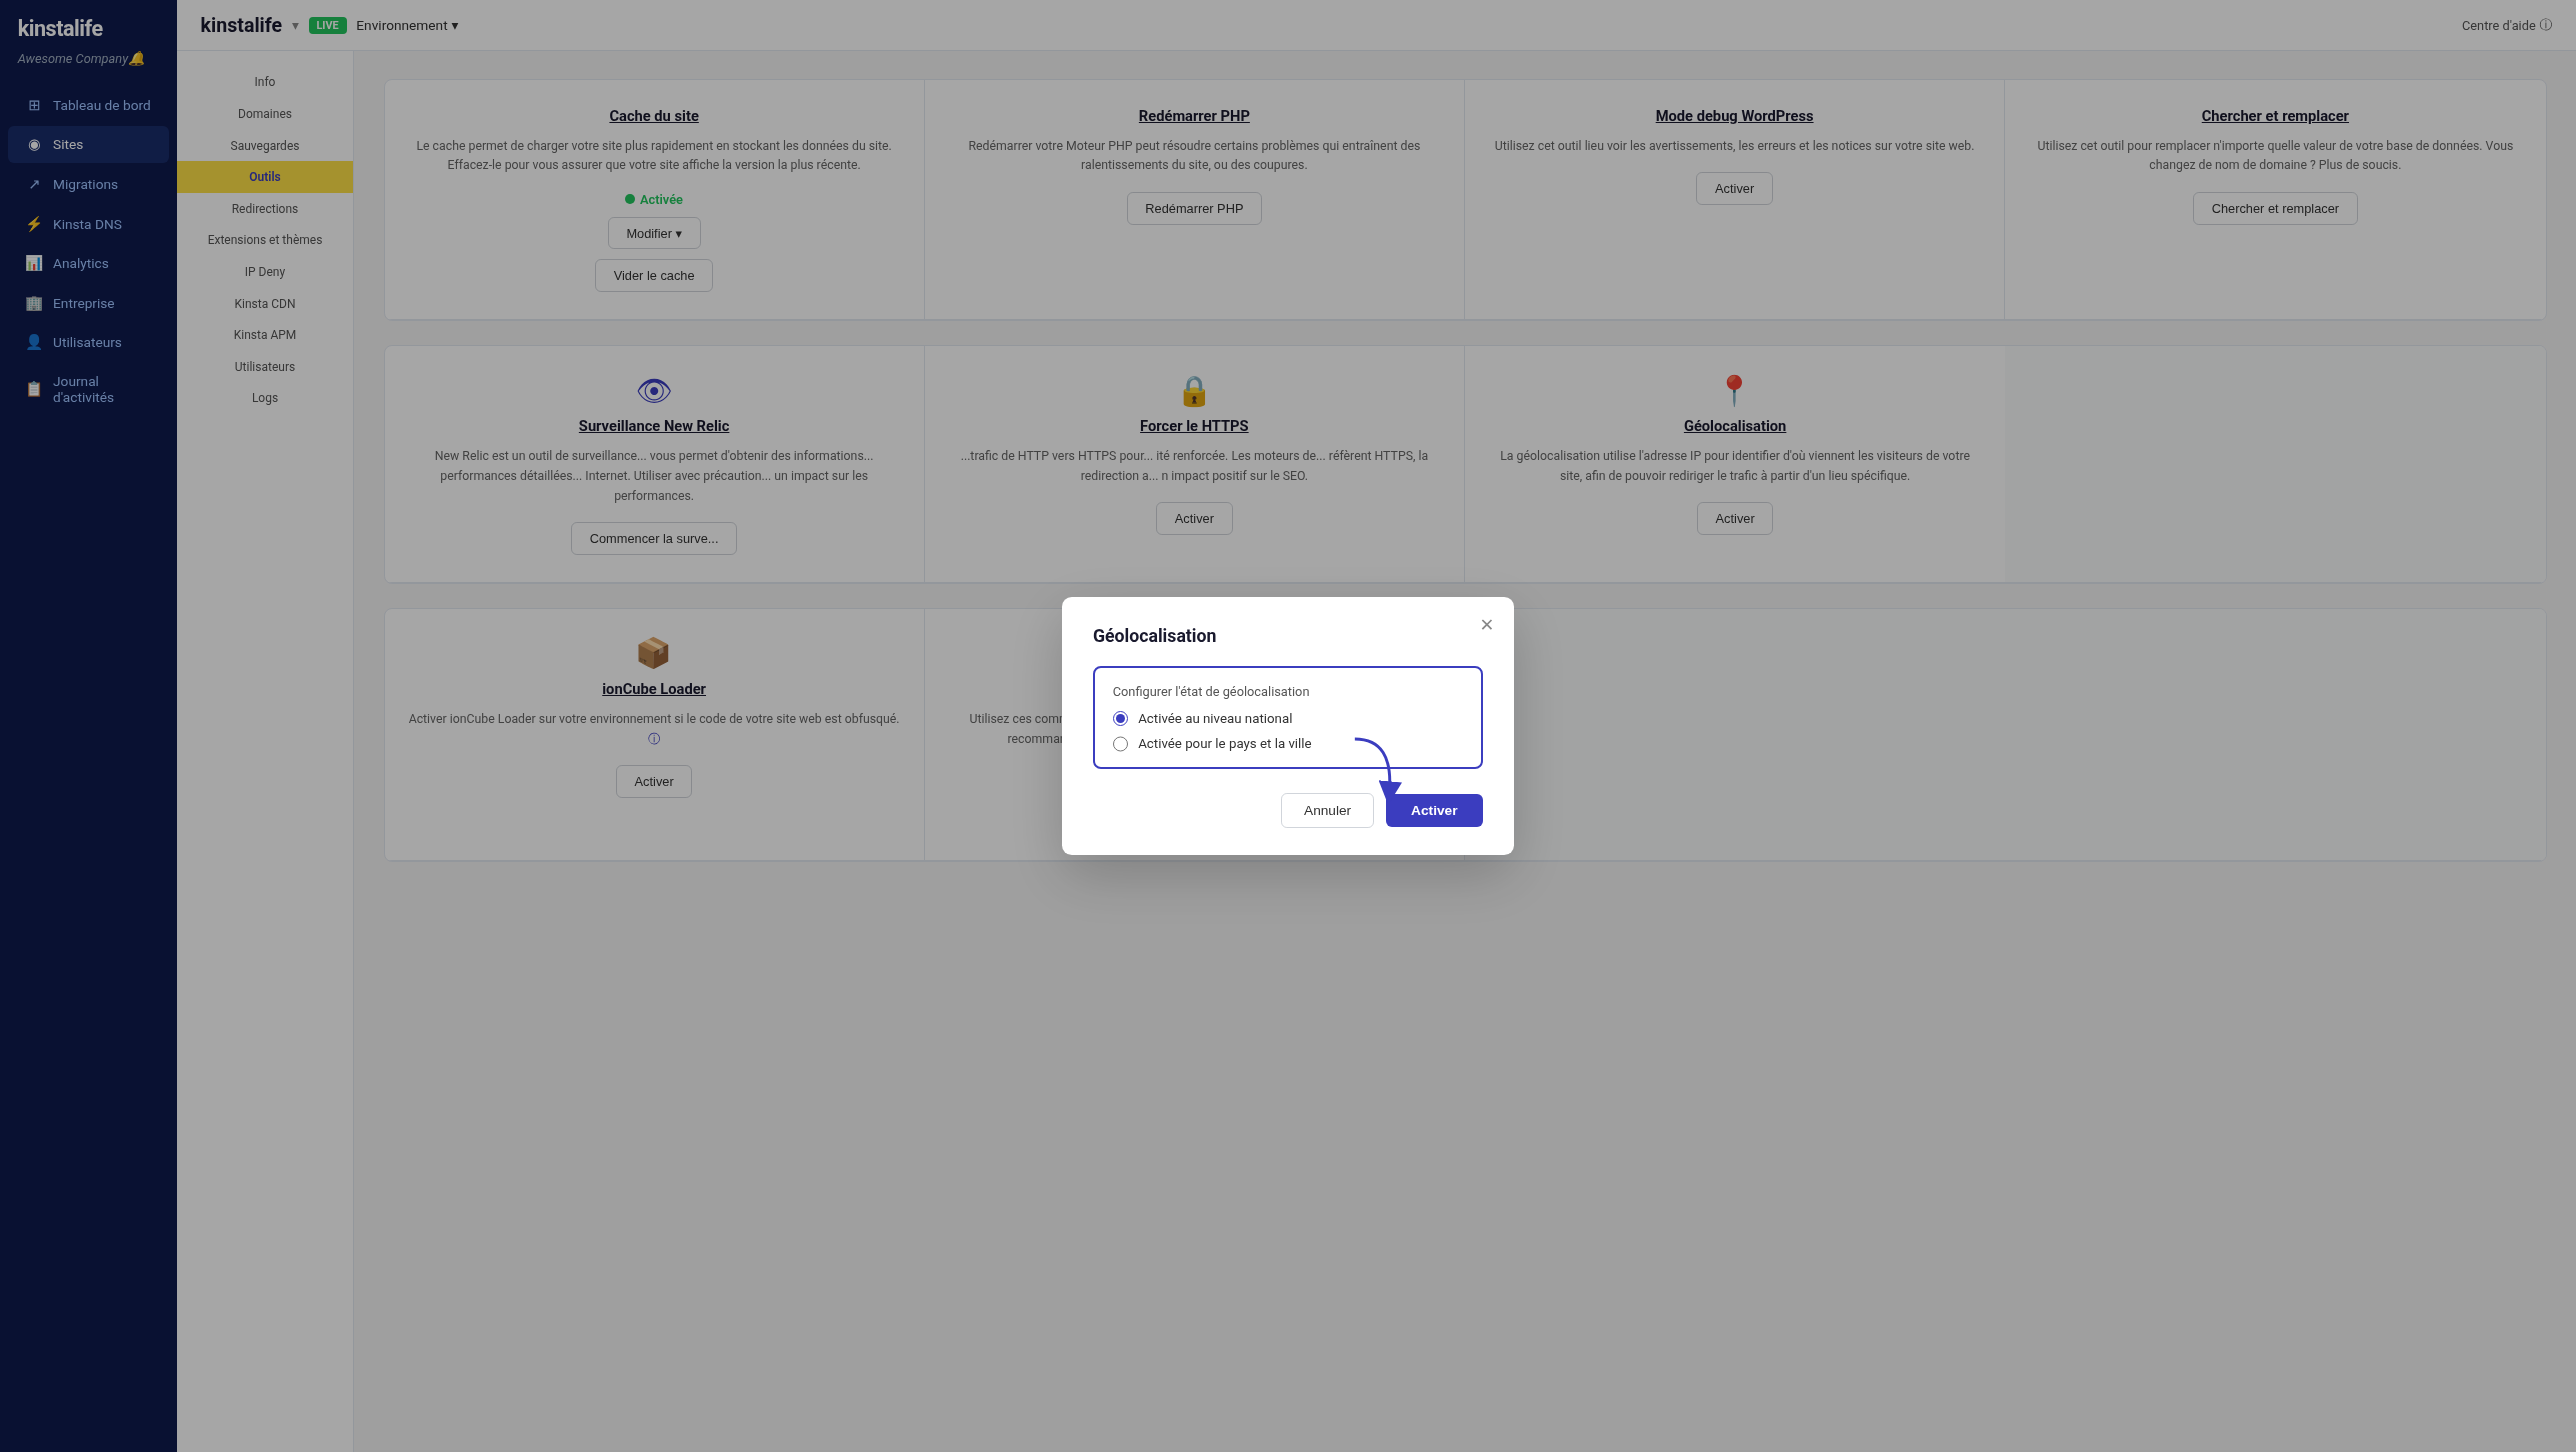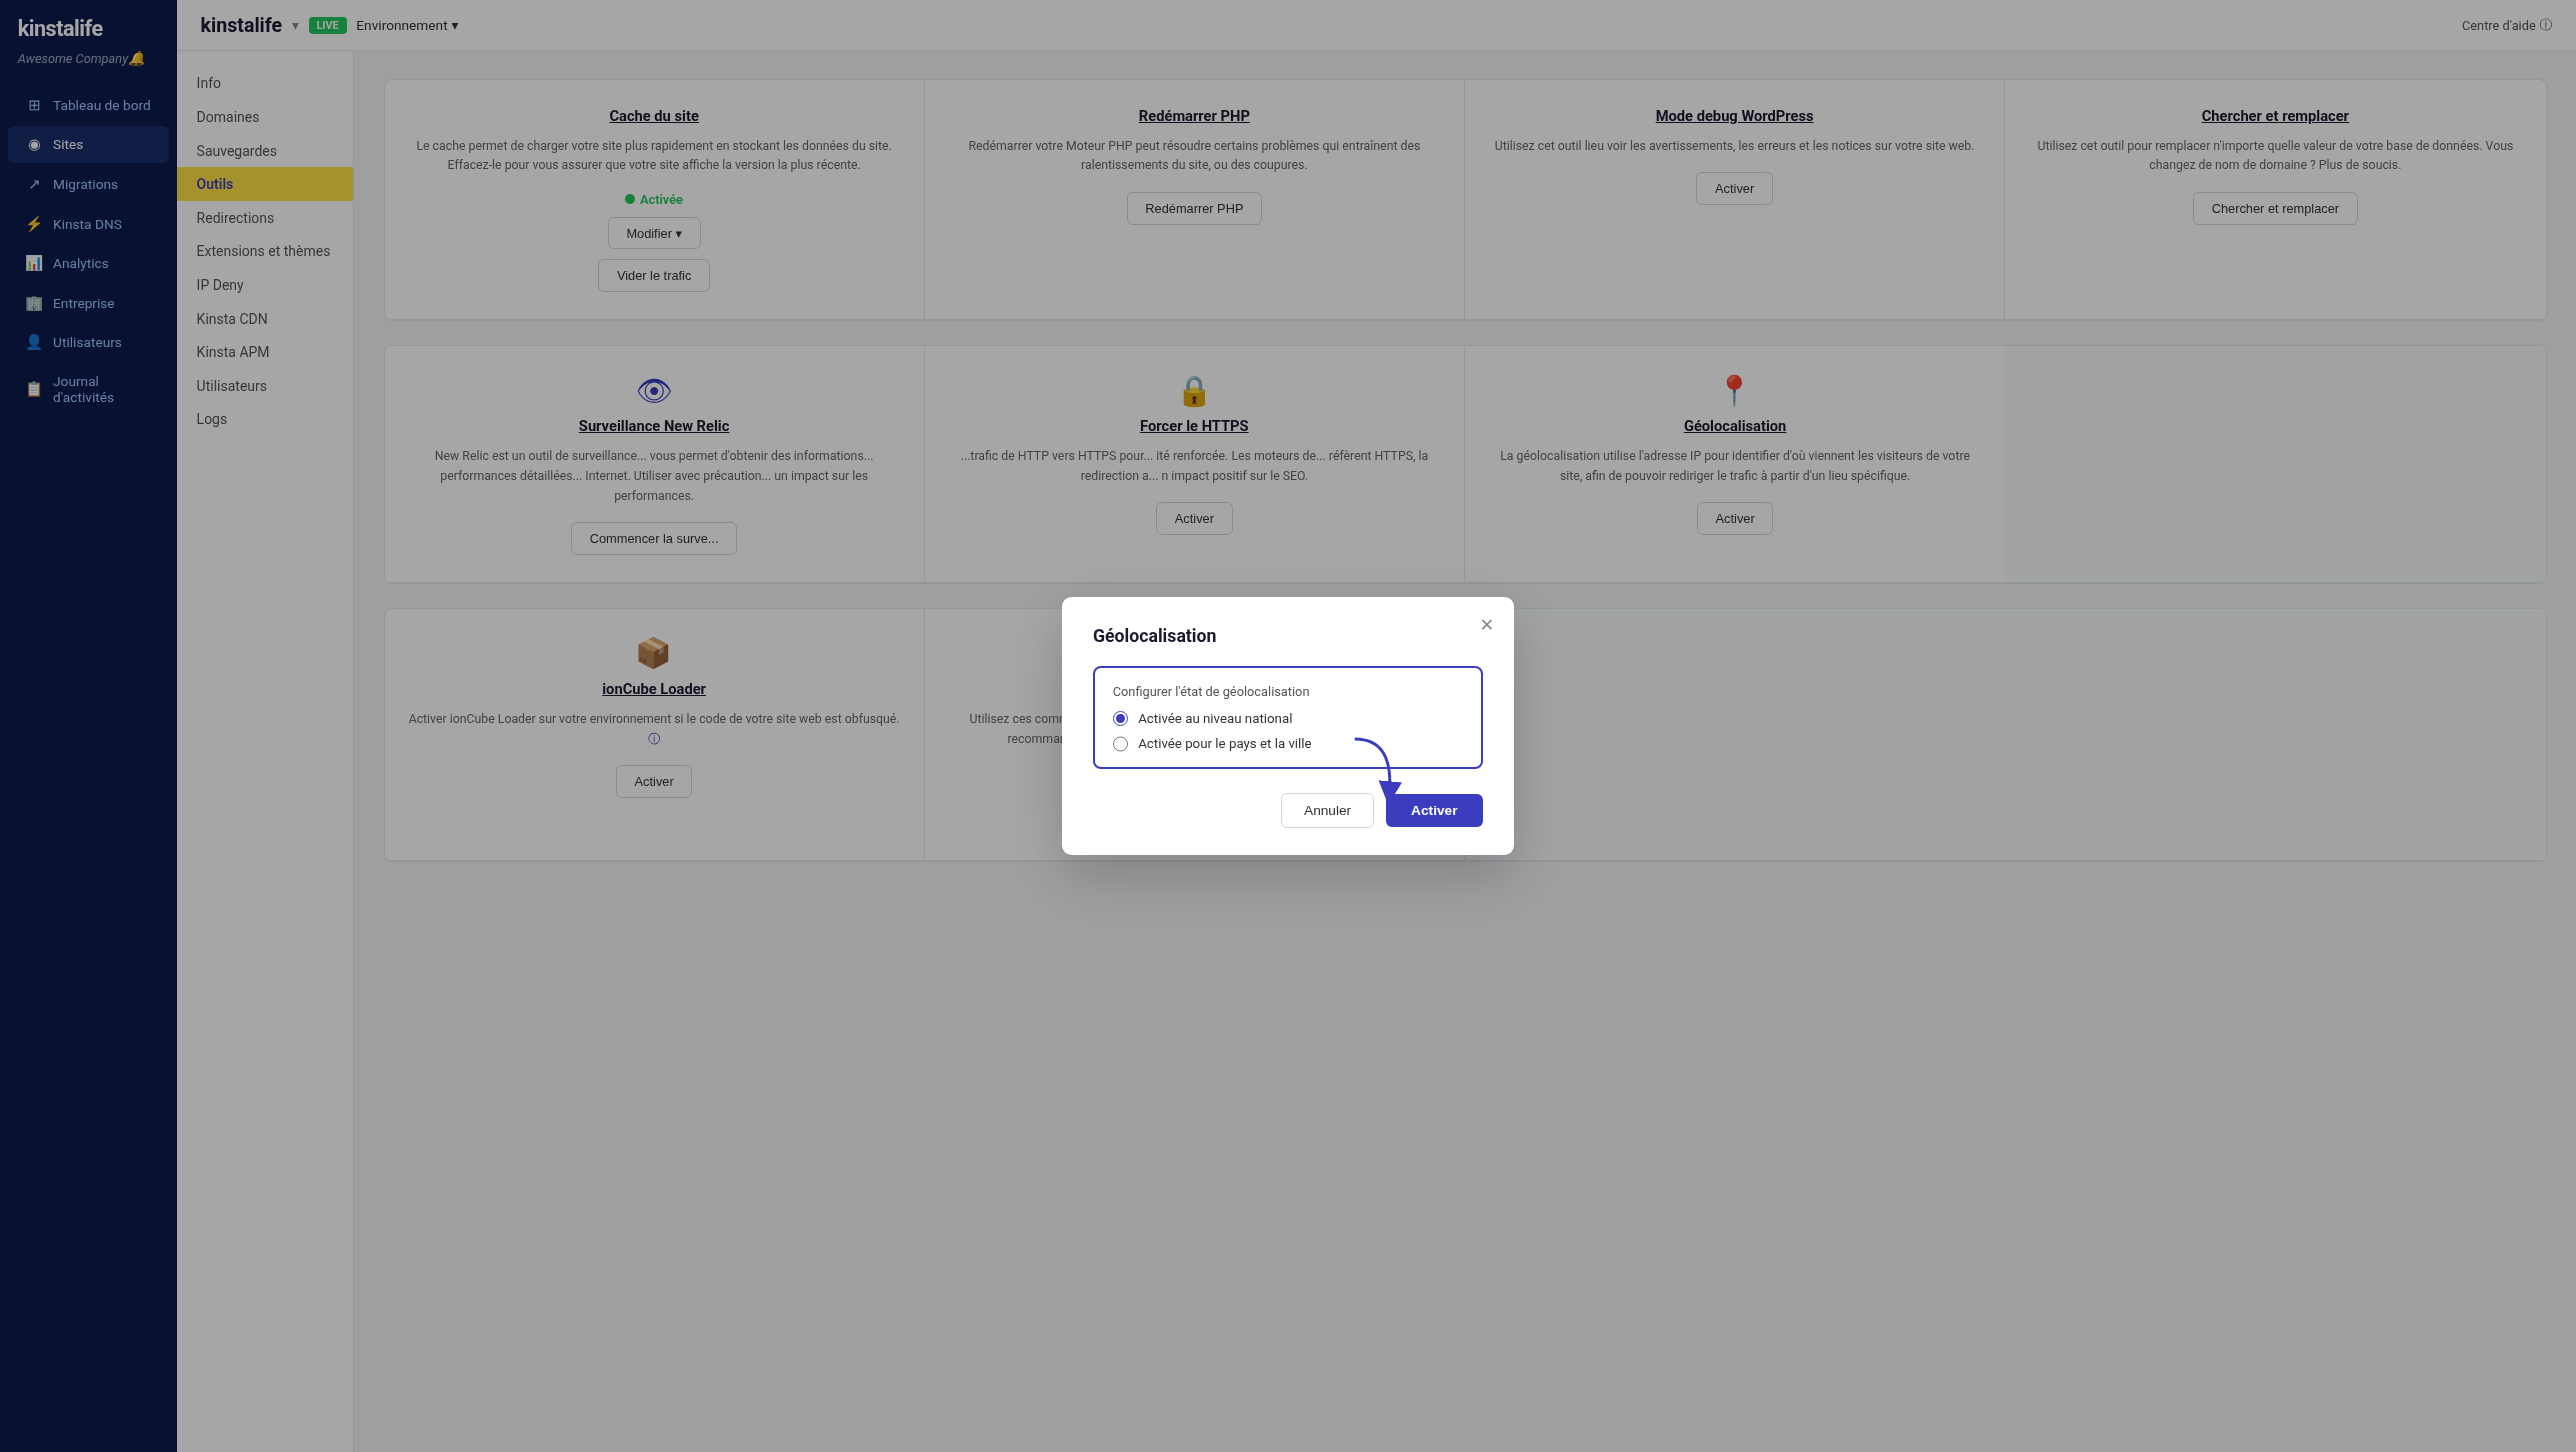--- a/index.html
+++ b/index.html
@@ -113,24 +113,25 @@
     .sub-sidebar {
       width: 177px;
       background: #fff;
       border-right: 1px solid #e2e8f0;
       padding: 15.7px 0;
       overflow-y: auto;
       flex-shrink: 0;
     }
     .sub-nav-item {
       padding: 8.8px 19.6px;
-      font-size: 14px;
+      font-size: 12px;
       color: #555;
       cursor: pointer;
       transition: background 0.12s;
+      text-align: center;
     }
     .sub-nav-item.active { color: #3b3dbf; font-weight: 600; background: #fde047; }
 
     
     .page-content {
       flex: 1;
       overflow-y: auto;
       padding: 27.5px 29.5px;
       position: relative;
     }
@@ -405,21 +406,21 @@
 
         <div class="tool-card">
           <div class="tool-card-title">Cache du site</div>
           <div class="tool-card-desc">Le cache permet de charger votre site plus rapidement en stockant les données du site. Effacez-le pour vous assurer que votre site affiche la version la plus récente.</div>
           <div class="tool-card-footer">
             <div class="status-badge-active">
               <span class="status-dot"></span>
               <span>Activée</span>
             </div>
             <button class="btn btn-outline-primary">Modifier ▾</button>
-            <button class="btn">Vider le trafic</button>
+            <button class="btn">Vider le cache</button>
           </div>
         </div>
 
         <div class="tool-card">
           <div class="tool-card-title">Redémarrer PHP</div>
           <div class="tool-card-desc">Redémarrer votre Moteur PHP peut résoudre certains problèmes qui entraînent des ralentissements du site, ou des coupures.</div>
           <div class="tool-card-footer">
             <button class="btn">Redémarrer PHP</button>
           </div>
         </div>

